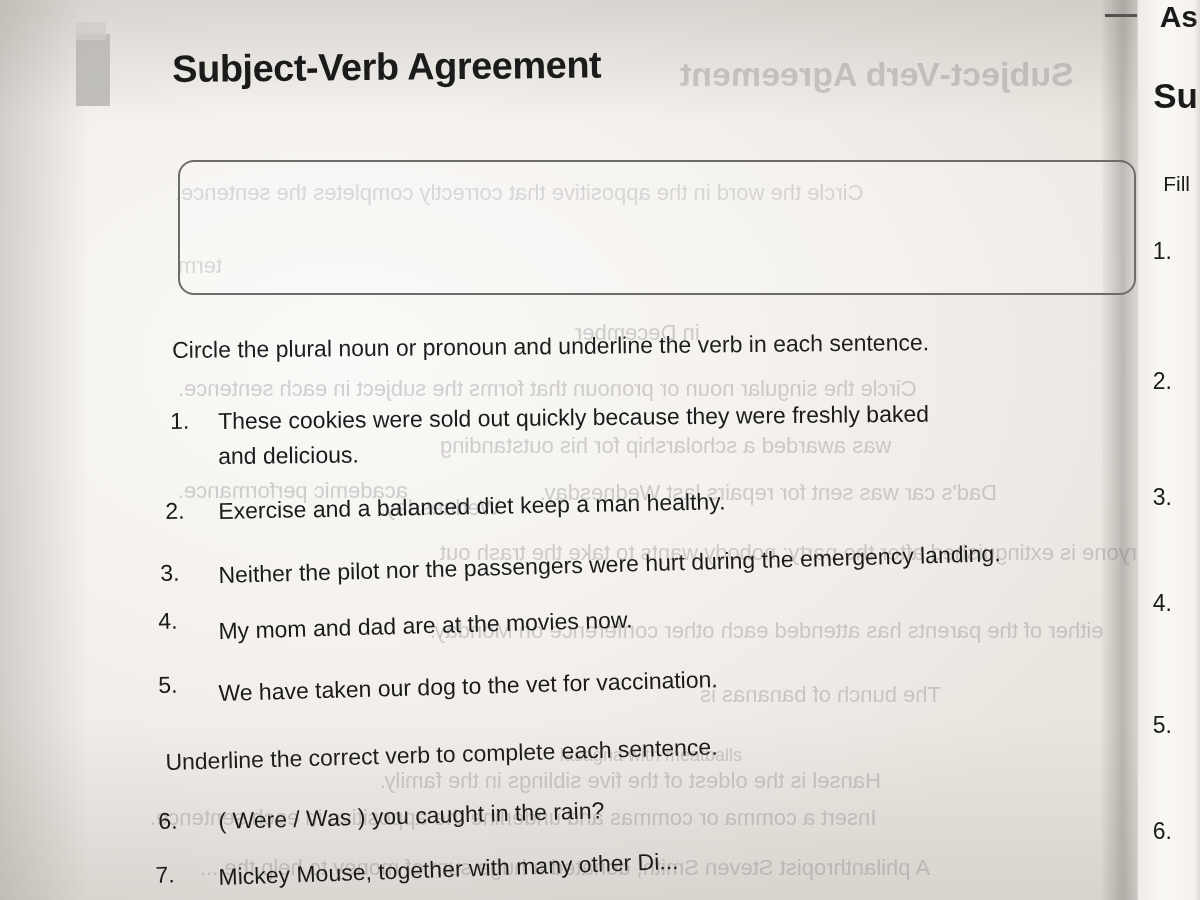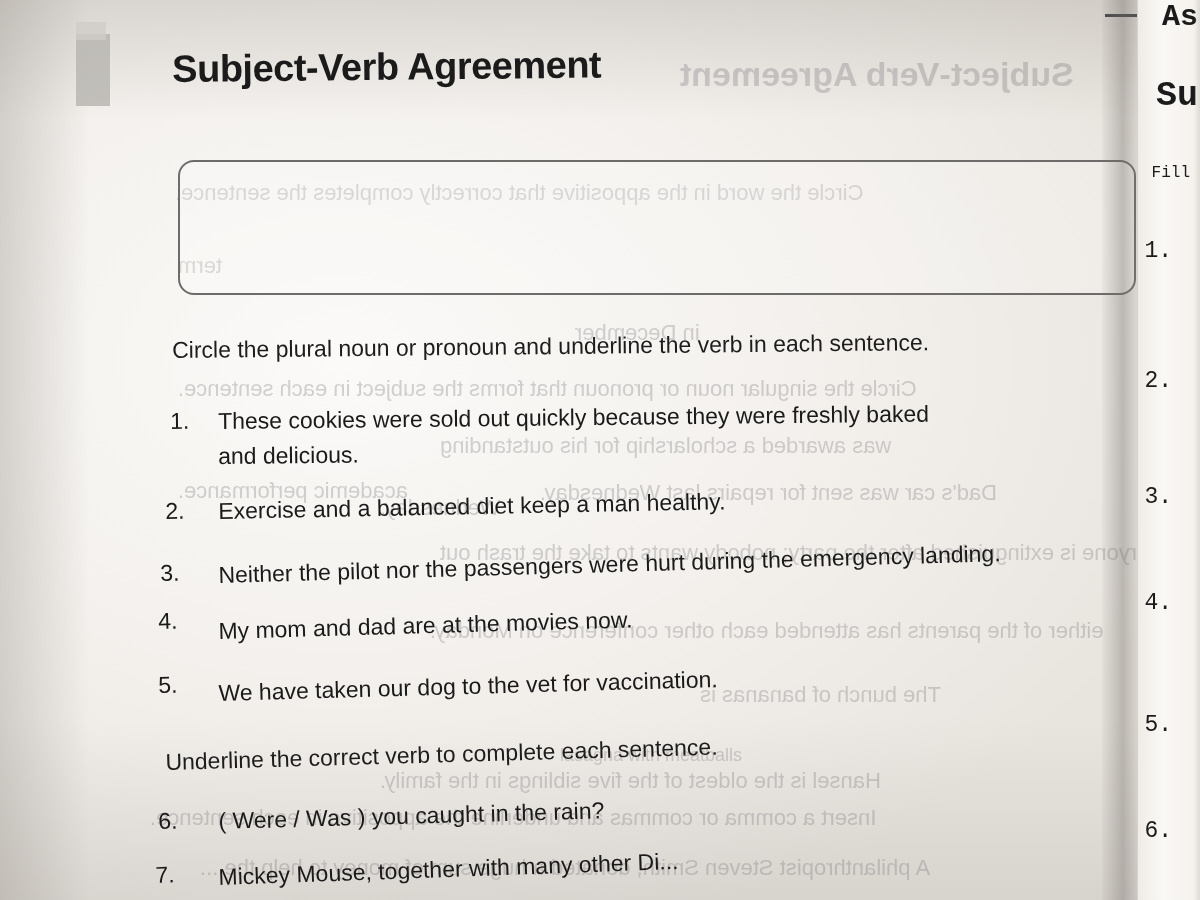--- a/index.html
+++ b/index.html
@@ -145,25 +145,25 @@
   
   .skew-a { transform: rotate(-0.6deg); transform-origin: left top; }
   .skew-b { transform: rotate(-1.1deg); transform-origin: left top; }
   .skew-c { transform: rotate(-1.6deg); transform-origin: left top; }
   .skew-d { transform: rotate(-2.0deg); transform-origin: left top; }
 
   
   .rp {
     position: absolute;
     color: #1b1b1b;
-    font-family: Liberation Mono, monospace;
+    font-family: Liberation Sans, sans-serif;
   }
   .rp-title { right: 2px; top: 0px; font-size: 30px; font-weight: bold; }
   .rp-sub   { right: 2px; top: 76px; font-size: 35px; font-weight: bold; }
-  .rp-fill  { right: 10px; top: 164px; font-size: 16px; }
+  .rp-fill  { right: 10px; top: 172px; font-size: 21px; }
   .rp-num   { right: 28px; font-size: 23px; }
 
   
   .watermark {
     position: absolute;
     left: 168px; top: 630px;
     font-size: 66px;
     font-weight: bold;
     letter-spacing: 1px;
     font-family: "Liberation Sans", sans-serif;

